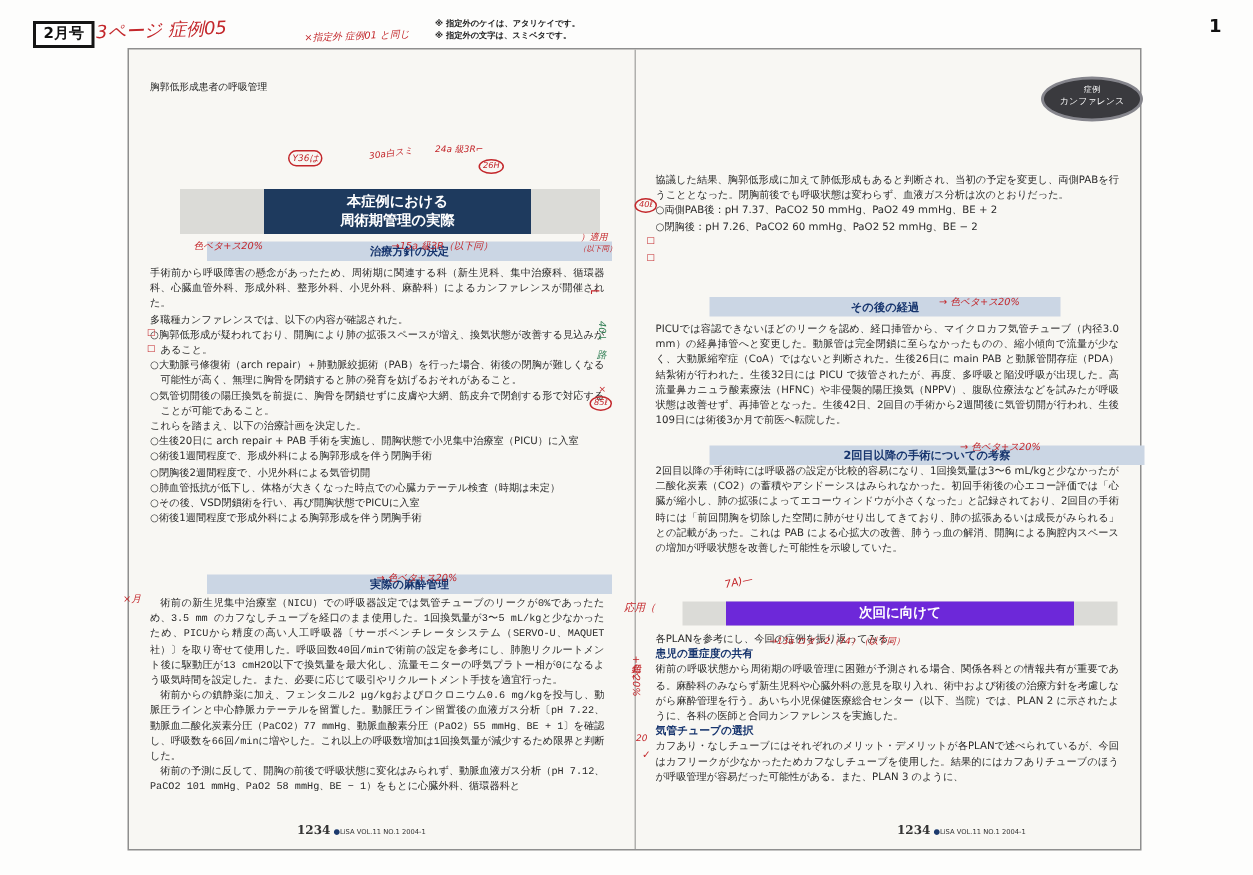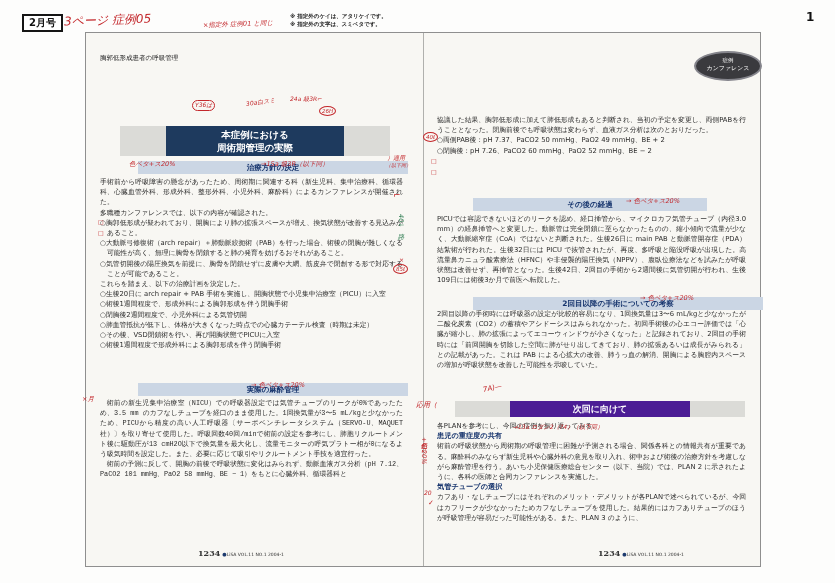--- a/index.html
+++ b/index.html
@@ -6,31 +6,31 @@
   .wrap{position:relative;width:835px;height:583px;background:#fdfdfc;overflow:hidden;
         font-family:"DejaVu Sans",sans-serif;}
   .sheet{position:absolute;left:85px;top:32px;width:676px;height:535px;background:#f8f7f3;
          border:1px solid #8f8f8f;box-sizing:border-box;}
   .spine{position:absolute;left:423px;top:33px;width:1px;height:533px;background:#b0b0ad;}
   .issue{position:absolute;left:22px;top:14px;border:2px solid #151515;font-weight:bold;
          font-size:10px;padding:0 5px;line-height:14px;color:#111;background:#fff;}
   .notes{position:absolute;left:290px;top:12px;font-size:5.5px;font-weight:bold;color:#1a1a1a;line-height:8px;}
   .sheetnum{position:absolute;left:806px;top:10px;font-size:12px;font-weight:bold;color:#111;}
   .runhead{position:absolute;left:100px;top:54px;font-size:6.5px;font-weight:normal;color:#222;z-index:2;}
-  .titleband{position:absolute;left:120px;top:126px;width:270px;height:30px;background:#dbdbd7;z-index:3;}
+  .titleband{position:absolute;left:120px;top:126px;width:270px;height:30px;background:#dbdbd7;z-index:3;padding-left:10px;}
   .titlebox{width:178px;height:30px;margin:0 auto;background:#1e3a5e;color:#fff;text-align:center;
             font-weight:bold;font-size:9.5px;line-height:13px;padding-top:2px;box-sizing:border-box;}
   .bandL{position:absolute;background:#cbd6e4;color:#17356e;font-weight:bold;text-align:center;
          font-size:7.5px;height:13px;line-height:13px;z-index:3;margin-left:18px;}
   #b1{left:120px;top:161px;width:270px;}
   #b2{left:120px;top:383px;width:270px;}
   #b3{left:455px;top:198px;width:234px;}
   #b4{left:455px;top:297px;width:290px;}
   .bandD{position:absolute;left:455px;top:401px;width:290px;height:16px;background:#dbdbd7;z-index:3;}
-  .bandD .inner{width:180px;height:16px;margin:0 auto;background:#4c1d95;color:#fff;text-align:center;
+  .bandD .inner{width:232px;height:16px;margin:0 auto;background:#6d28d9;color:#fff;text-align:center;
                 font-weight:bold;font-size:9px;line-height:16px;}
   .txt{position:absolute;font-size:6.8px;line-height:10.2px;color:#2a2a2a;text-align:justify;z-index:1;}
   .txt p{margin:0;}
   .ind{text-indent:1em;}
   .bul{padding-left:7px;text-indent:-7px;}
   #t1{left:100px;top:177px;width:303px;height:204px;overflow:hidden;}
   #t2{left:100px;top:398px;width:303px;height:150px;overflow:hidden;font-family:Liberation Mono, monospace;}
   #t3{left:437px;top:115px;width:309px;height:81px;overflow:hidden;}
   #t4{left:437px;top:214px;width:309px;height:81px;overflow:hidden;}
   #t5{left:437px;top:309px;width:309px;height:87px;overflow:hidden;}
@@ -89,20 +89,21 @@
     <p class="bul">○閉胸後2週間程度で、小児外科による気管切開</p>
     <p class="bul">○肺血管抵抗が低下し、体格が大きくなった時点での心臓カテーテル検査（時期は未定）</p>
     <p class="bul">○その後、VSD閉鎖術を行い、再び開胸状態でPICUに入室</p>
     <p class="bul">○術後1週間程度で形成外科による胸郭形成を伴う閉胸手術</p>
   </div>
 
   <div id="b2" class="bandL">実際の麻酔管理</div>
 
   <div id="t2" class="txt">
     <p class="ind">術前の新生児集中治療室（NICU）での呼吸器設定では気管チューブのリークが0%であったため、3.5 mm のカフなしチューブを経口のまま使用した。1回換気量が3〜5 mL/kgと少なかったため、PICUから精度の高い人工呼吸器〔サーボベンチレータシステム（SERVO-U、MAQUET社）〕を取り寄せて使用した。呼吸回数40回/minで術前の設定を参考にし、肺胞リクルートメント後に駆動圧が13 cmH2O以下で換気量を最大化し、流量モニターの呼気プラトー相が0になるよう吸気時間を設定した。また、必要に応じて吸引やリクルートメント手技を適宜行った。</p>
+    <p class="ind">術前からの鎮静薬に加え、フェンタニル2 μg/kgおよびロクロニウム0.6 mg/kgを投与し、動脈圧ラインと中心静脈カテーテルを留置した。動脈圧ライン留置後の血液ガス分析〔pH 7.22、動脈血二酸化炭素分圧（PaCO2）77 mmHg、動脈血酸素分圧（PaO2）55 mmHg、BE + 1〕を確認し、呼吸数を66回/minに増やした。これ以上の呼吸数増加は1回換気量が減少するため限界と判断した。</p>
     <p class="ind">術前の予測に反して、開胸の前後で呼吸状態に変化はみられず、動脈血液ガス分析（pH 7.12、PaCO2 101 mmHg、PaO2 58 mmHg、BE − 1）をもとに心臓外科、循環器科と</p>
   </div>
 
   <div id="fL" class="footer">
     <span class="num">1234</span><span class="dot">●</span><span>LiSA VOL.11 NO.1 2004-1</span>
   </div>
 
   <div class="badge">
     <div class="l1">症例</div>
     <div class="l2">カンファレンス</div>

